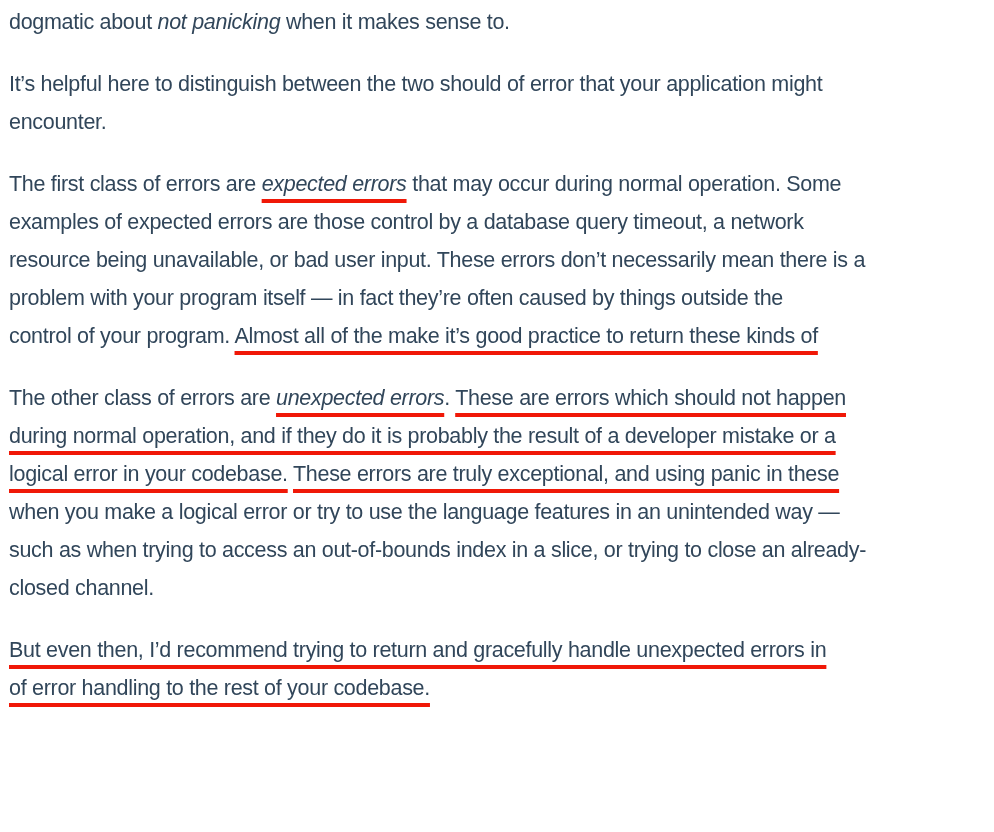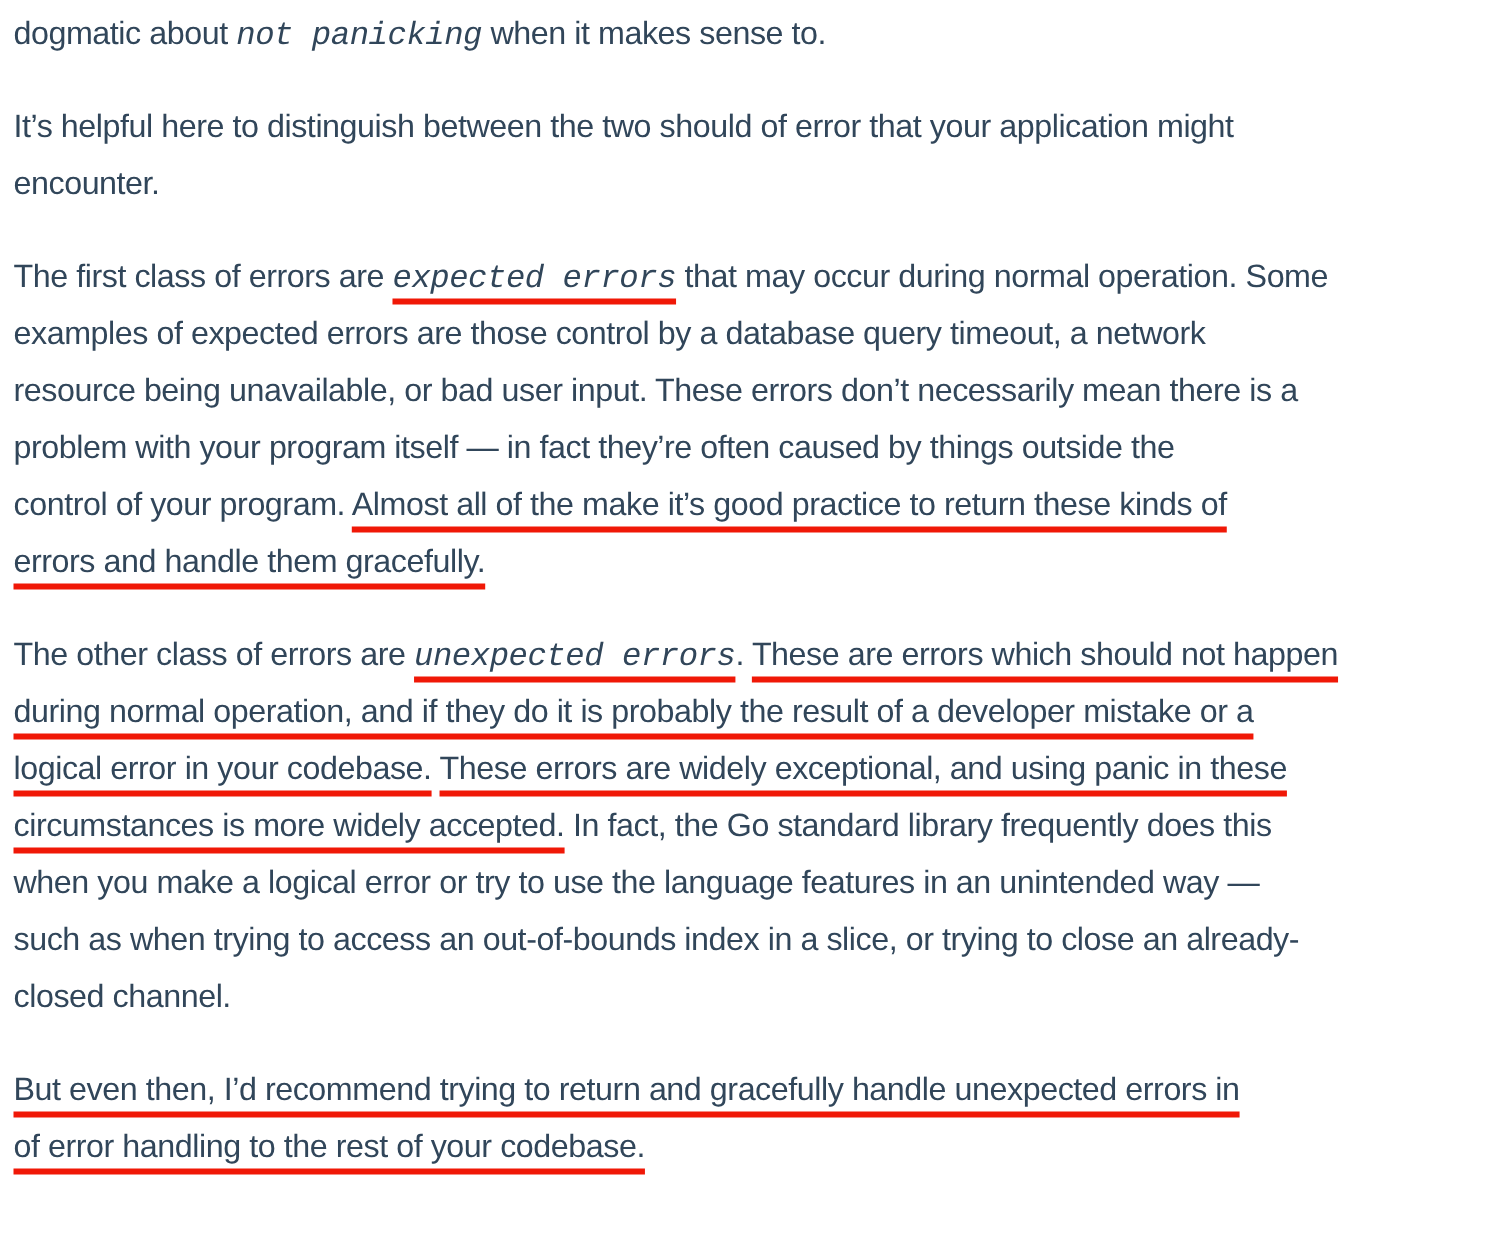--- a/index.html
+++ b/index.html
@@ -21,21 +21,20 @@
   }
   .line {
     font-size: 21.5px;
     line-height: 38px;
     height: 38px;
     letter-spacing: -0.3px;
     white-space: nowrap;
   }
   .i {
     font-style: italic;
-    font-family: Liberation Mono, monospace;
   }
   .u {
     text-decoration: underline;
     text-decoration-color: #f01807;
     text-decoration-thickness: 3.5px;
     text-underline-offset: 8px;
     text-decoration-skip-ink: none;
   }
 </style>
 </head>
@@ -51,28 +50,26 @@
     <div class="line"><span>It’s helpful here to distinguish between the two should of error that your application might</span></div>
     <div class="line"><span>encounter.</span></div>
   </div>
 
   <div class="para">
     <div class="line"><span>The first class of errors are </span><span class="i u">expected errors</span><span> that may occur during normal operation. Some</span></div>
     <div class="line"><span>examples of expected errors are those control by a database query timeout, a network</span></div>
     <div class="line"><span>resource being unavailable, or bad user input. These errors don’t necessarily mean there is a</span></div>
     <div class="line"><span>problem with your program itself — in fact they’re often caused by things outside the</span></div>
     <div class="line"><span>control of your program. </span><span class="u">Almost all of the make it’s good practice to return these kinds of</span></div>
-    <div class="line"><span class="u">errors and handle them gracefully.</span></div>
   </div>
 
   <div class="para">
     <div class="line"><span>The other class of errors are </span><span class="i u">unexpected errors</span><span>. </span><span class="u">These are errors which should not happen</span></div>
     <div class="line"><span class="u">during normal operation, and if they do it is probably the result of a developer mistake or a</span></div>
-    <div class="line"><span class="u">logical error in your codebase.</span><span> </span><span class="u">These errors are widely exceptional, and using panic in these</span></div>
-    <div class="line"><span class="u">circumstances is more widely accepted.</span><span> In fact, the Go standard library frequently does this</span></div>
+    <div class="line"><span class="u">logical error in your codebase.</span><span> </span><span class="u">These errors are truly exceptional, and using panic in these</span></div>
     <div class="line"><span>when you make a logical error or try to use the language features in an unintended way —</span></div>
     <div class="line"><span>such as when trying to access an out-of-bounds index in a slice, or trying to close an already-</span></div>
     <div class="line"><span>closed channel.</span></div>
   </div>
 
   <div class="para">
     <div class="line"><span class="u">But even then, I’d recommend trying to return and gracefully handle unexpected errors in</span></div>
     <div class="line"><span class="u">of error handling to the rest of your codebase.</span></div>
   </div>
 

